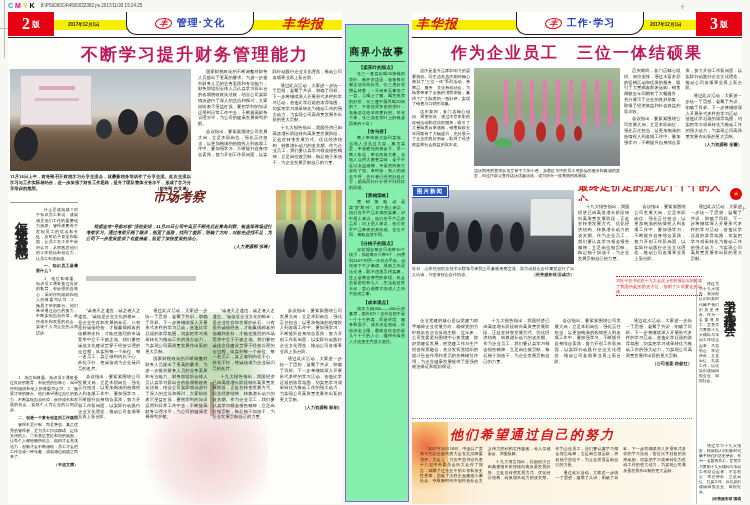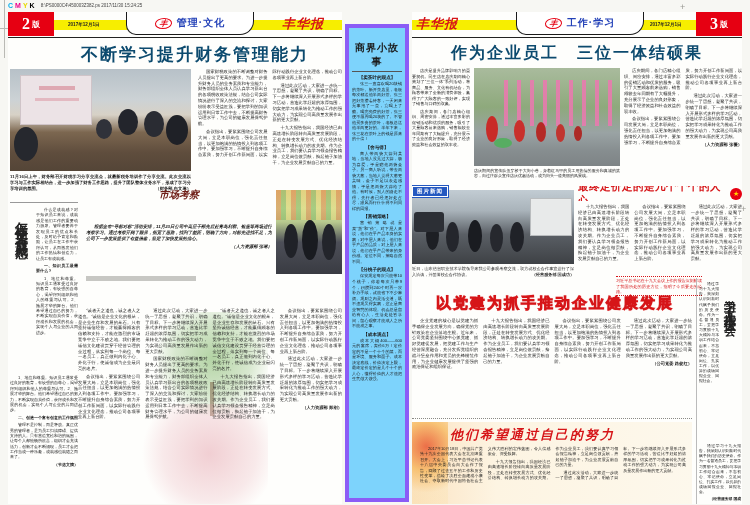--- a/index.html
+++ b/index.html
@@ -18,38 +18,38 @@
   .pagenobox .num { font-size:16px; font-weight:bold; font-family:"Liberation Serif", serif; }
   .pagenobox .unit { font-size:8px; font-weight:bold; }
   .ystrip { background:#f7ee00; }
   .hdate { font-size:4.6px; font-weight:bold; color:#222; }
   .tab { background:#fff; border:1px solid #1a1a1a; border-top:none; border-radius:0 0 14px 10px; display:flex; align-items:center; justify-content:center; gap:5px; z-index:3; }
   .logo { width:17px; height:11px; border:1.4px solid #e60012; border-radius:50%; color:#e60012; font-weight:bold; font-style:italic; font-size:8px; line-height:8px; display:flex; align-items:center; justify-content:center; transform:skewX(-8deg); background:#fff; }
   .section { color:#2341b8; font-weight:bold; font-size:10px; letter-spacing:1px; }
   .masthead { color:#d61518; font-weight:bold; font-style:italic; font-size:13px; font-family:"Liberation Serif", serif; letter-spacing:1px; z-index:2; }
   .hrule { border-top:1px solid #222; }
 
-  .bigheadline { font-weight:bold; color:#0c4a6e; text-align:center; letter-spacing:2px; font-family:"Liberation Sans", sans-serif; }
+  .bigheadline { font-weight:bold; color:#be185d; text-align:center; letter-spacing:2px; font-family:"Liberation Sans", sans-serif; }
 
   .tinytext { font-size:4.3px; line-height:1.35; text-align:justify; color:#1c1c1c; }
   .tinytext p { margin-bottom:2px; text-indent:8px; }
   .col2 { column-count:2; column-gap:5px; }
   .col3 { column-count:3; column-gap:5px; }
   .col4 { column-count:4; column-gap:5px; }
   .sign { font-weight:bold; text-indent:0; text-align:right; }
   .caption { font-size:4.3px; line-height:1.35; font-weight:bold; color:#222; text-align:justify; }
   .subhead { font-weight:bold; text-indent:0; }
 
   .vtitle { writing-mode:vertical-rl; text-orientation:upright; font-weight:bold; color:#222; letter-spacing:3px; font-family:"Liberation Serif", serif; }
 
   .photo { position:absolute; overflow:hidden; }
   .blob { position:absolute; border-radius:50%; }
 
   .divider { background:#c7c7c3; }
-  .gutterbox { border:4px solid #8b5cf6; background:#7dd3fc; padding:13px 3px; }
+  .gutterbox { border:1px solid #8b5cf6; background:#86efac; padding:20px 3px; }
   .guttertitle { font-size:10px; font-weight:bold; text-align:center; letter-spacing:1px; border-bottom:1px solid #555; padding-bottom:2px; margin-bottom:2px; font-family:"Liberation Serif", serif; }
   .storyhead { font-size:4.6px; font-weight:bold; text-align:center; margin:3px 0 1px; }
   .storybody { font-size:4.1px; line-height:1.35; text-align:justify; text-indent:8px; }
 
   .piclabel { background:#2458c0; color:#fff; font-size:5.5px; font-weight:bold; display:flex; align-items:center; justify-content:center; letter-spacing:1px; border:1px solid #fff; outline:1px solid #2458c0; z-index:3; }
   .redhead { color:#d61518; font-weight:bold; }
   .emblem { width:12px; height:12px; border-radius:50%; background:#e60012; color:#ffd200; font-size:7px; display:flex; align-items:center; justify-content:center; }
   .quote { color:#d61518; font-size:4.1px; line-height:1.4; border-top:1px dotted #d61518; border-bottom:1px dotted #d61518; padding:1px 0; text-align:justify; }
   .outlinehead { font-weight:bold; color:#fff; -webkit-text-stroke:0.8px #d61518; text-shadow:0 0 1px #d61518; text-align:center; letter-spacing:2px; }
   .scripthead { color:#d61518; font-weight:bold; font-style:italic; font-family:"DejaVu Serif", serif; letter-spacing:2px; }
@@ -125,21 +125,21 @@
       </div>
       <div class="abs tinytext" style="left:0; top:172px; width:68px; height:126px; font-size:4px;">
         <p>1、地位和尊重。知识员工通常受过良好的教育，有较强的自尊心，渴望得到组织和他人的尊重与认可。2、施展才华的舞台。他们希望通过自己的努力，不断实现自我价值，获得成长和发展的机会，实现个人与企业的共同进步。</p>
         <p class="subhead">二、创造一个富有创意的工作氛围</p>
         <p>管理不是控制，而是释放。真正优秀的管理者，是为员工扫清障碍、提供支持的人。只有营造宽松和谐的氛围，让每个人都能畅所欲言，组织才会充满活力，创新才会不断涌现，员工才会把工作当成一种乐趣，成就感也就随之而来了。</p>
         <p class="sign">（节选文摘）</p>
       </div>
     </div>
 
     <div class="abs" style="left:76px; top:176px; width:190px; text-align:center; color:#6e1d16; font-family:'Liberation Serif',serif; font-weight:bold; font-style:italic;">
-      <div style="font-size:10px;font-family:Liberation Mono, monospace;">市场考察</div>
+      <div style="font-size:13px;font-family:Liberation Mono, monospace;">市场考察</div>
     </div>
     <div class="abs tinytext" style="left:78px; top:212px; width:186px; height:46px; font-style:italic; font-weight:bold; font-size:4.4px;">
       <p>根据全市“寻标对标”活动安排，11月23日公司中高层干部先后赴青岛利群、银座等商场进行考察学习。通过考察开阔了眼界，拓宽了思路，找到了差距，明确了方向，对标先进找不足，为公司下一步发展提供了有益借鉴，坚定了加快发展的信心。</p>
       <p class="sign">（人力资源部 张琳）</p>
     </div>
     <div class="photo" style="left:268px; top:178px; width:66px; height:84px; background:linear-gradient(180deg,#d8c887 0%,#cfe0a2 22%,#b8c98e 38%,#4d4f58 62%,#393b42 100%);">
       <div class="abs" style="left:0; top:0; width:66px; height:30px; background:repeating-linear-gradient(90deg, rgba(230,120,60,.45) 0 5px, rgba(120,180,90,.45) 5px 10px, rgba(240,220,120,.45) 10px 15px);"></div>
       <div class="blob" style="left:8px; top:34px; width:14px; height:34px; background:#202228;"></div>
       <div class="blob" style="left:26px; top:30px; width:16px; height:40px; background:#191b20;"></div>
       <div class="blob" style="left:46px; top:34px; width:14px; height:36px; background:#23252b;"></div>
@@ -241,21 +241,20 @@
         </span>
     </div>
     <div class="abs tinytext col3" style="left:166px; top:192px; width:164px; height:68px;">
       <p>十九大报告指出，我国经济已由高速增长阶段转向高质量发展阶段，正处在转变发展方式、优化经济结构、转换增长动力的攻关期。作为企业员工，我们要认真学习领会报告精神，立足岗位做贡献，撸起袖子加油干，为企业发展贡献自己的力量。</p>
       <p>会议指出，要紧紧围绕公司发展大局，立足本职岗位，强化责任担当，以更加饱满的热情投入到各项工作中。要加强学习，不断提升自身综合素质，努力开创工作新局面，以实际行动践行企业文化理念，推动公司各项事业再上新台阶。</p>
       <p>通过此次活动，大家进一步统一了思想，凝聚了共识，明确了目标。下一步将继续深入开展形式多样的学习活动，营造比学赶超的浓厚氛围，切实把学习成果转化为推动工作的强大动力，为实现公司高质量发展作出新的更大贡献。</p>
 
     </div>
     <div class="abs quote" style="left:204px; top:264px; width:86px; height:20px;">习近平总书记在十九大会议上作的报告深刻解读了我国所处的历史方位，指明了今后要走的道路。</div>
 
-    <div class="abs outlinehead" style="left:4px; top:282px; width:278px; font-size:15px;">以党建为抓手推动企业健康发展</div>
     <div class="abs tinytext col4" style="left:0; top:306px; width:280px; height:96px;">
       <p>企业党建的核心是以党建为抓手确保企业发展方向，确保党的方针政策在企业落地生根。近年来，公司党委坚持围绕中心抓党建、抓好党建促发展，把党建工作与生产经营深度融合，充分发挥党组织的战斗堡垒作用和党员的先锋模范作用，为企业健康发展提供了坚强的政治保证和组织保证。</p>
       <p>十九大报告指出，我国经济已由高速增长阶段转向高质量发展阶段，正处在转变发展方式、优化经济结构、转换增长动力的攻关期。作为企业员工，我们要认真学习领会报告精神，立足岗位做贡献，撸起袖子加油干，为企业发展贡献自己的力量。</p>
       <p>会议指出，要紧紧围绕公司发展大局，立足本职岗位，强化责任担当，以更加饱满的热情投入到各项工作中。要加强学习，不断提升自身综合素质，努力开创工作新局面，以实际行动践行企业文化理念，推动公司各项事业再上新台阶。</p>
       <p>通过此次活动，大家进一步统一了思想，凝聚了共识，明确了目标。下一步将继续深入开展形式多样的学习活动，营造比学赶超的浓厚氛围，切实把学习成果转化为推动工作的强大动力，为实现公司高质量发展作出新的更大贡献。</p>
       <p class="sign">（公司党委 路俊红）</p>
     </div>
     <div class="abs dotsep" style="left:0; top:406px; width:280px; height:1px;"></div>
 
     <div class="abs warmband" style="left:0; top:410px; width:280px; height:82px;">

